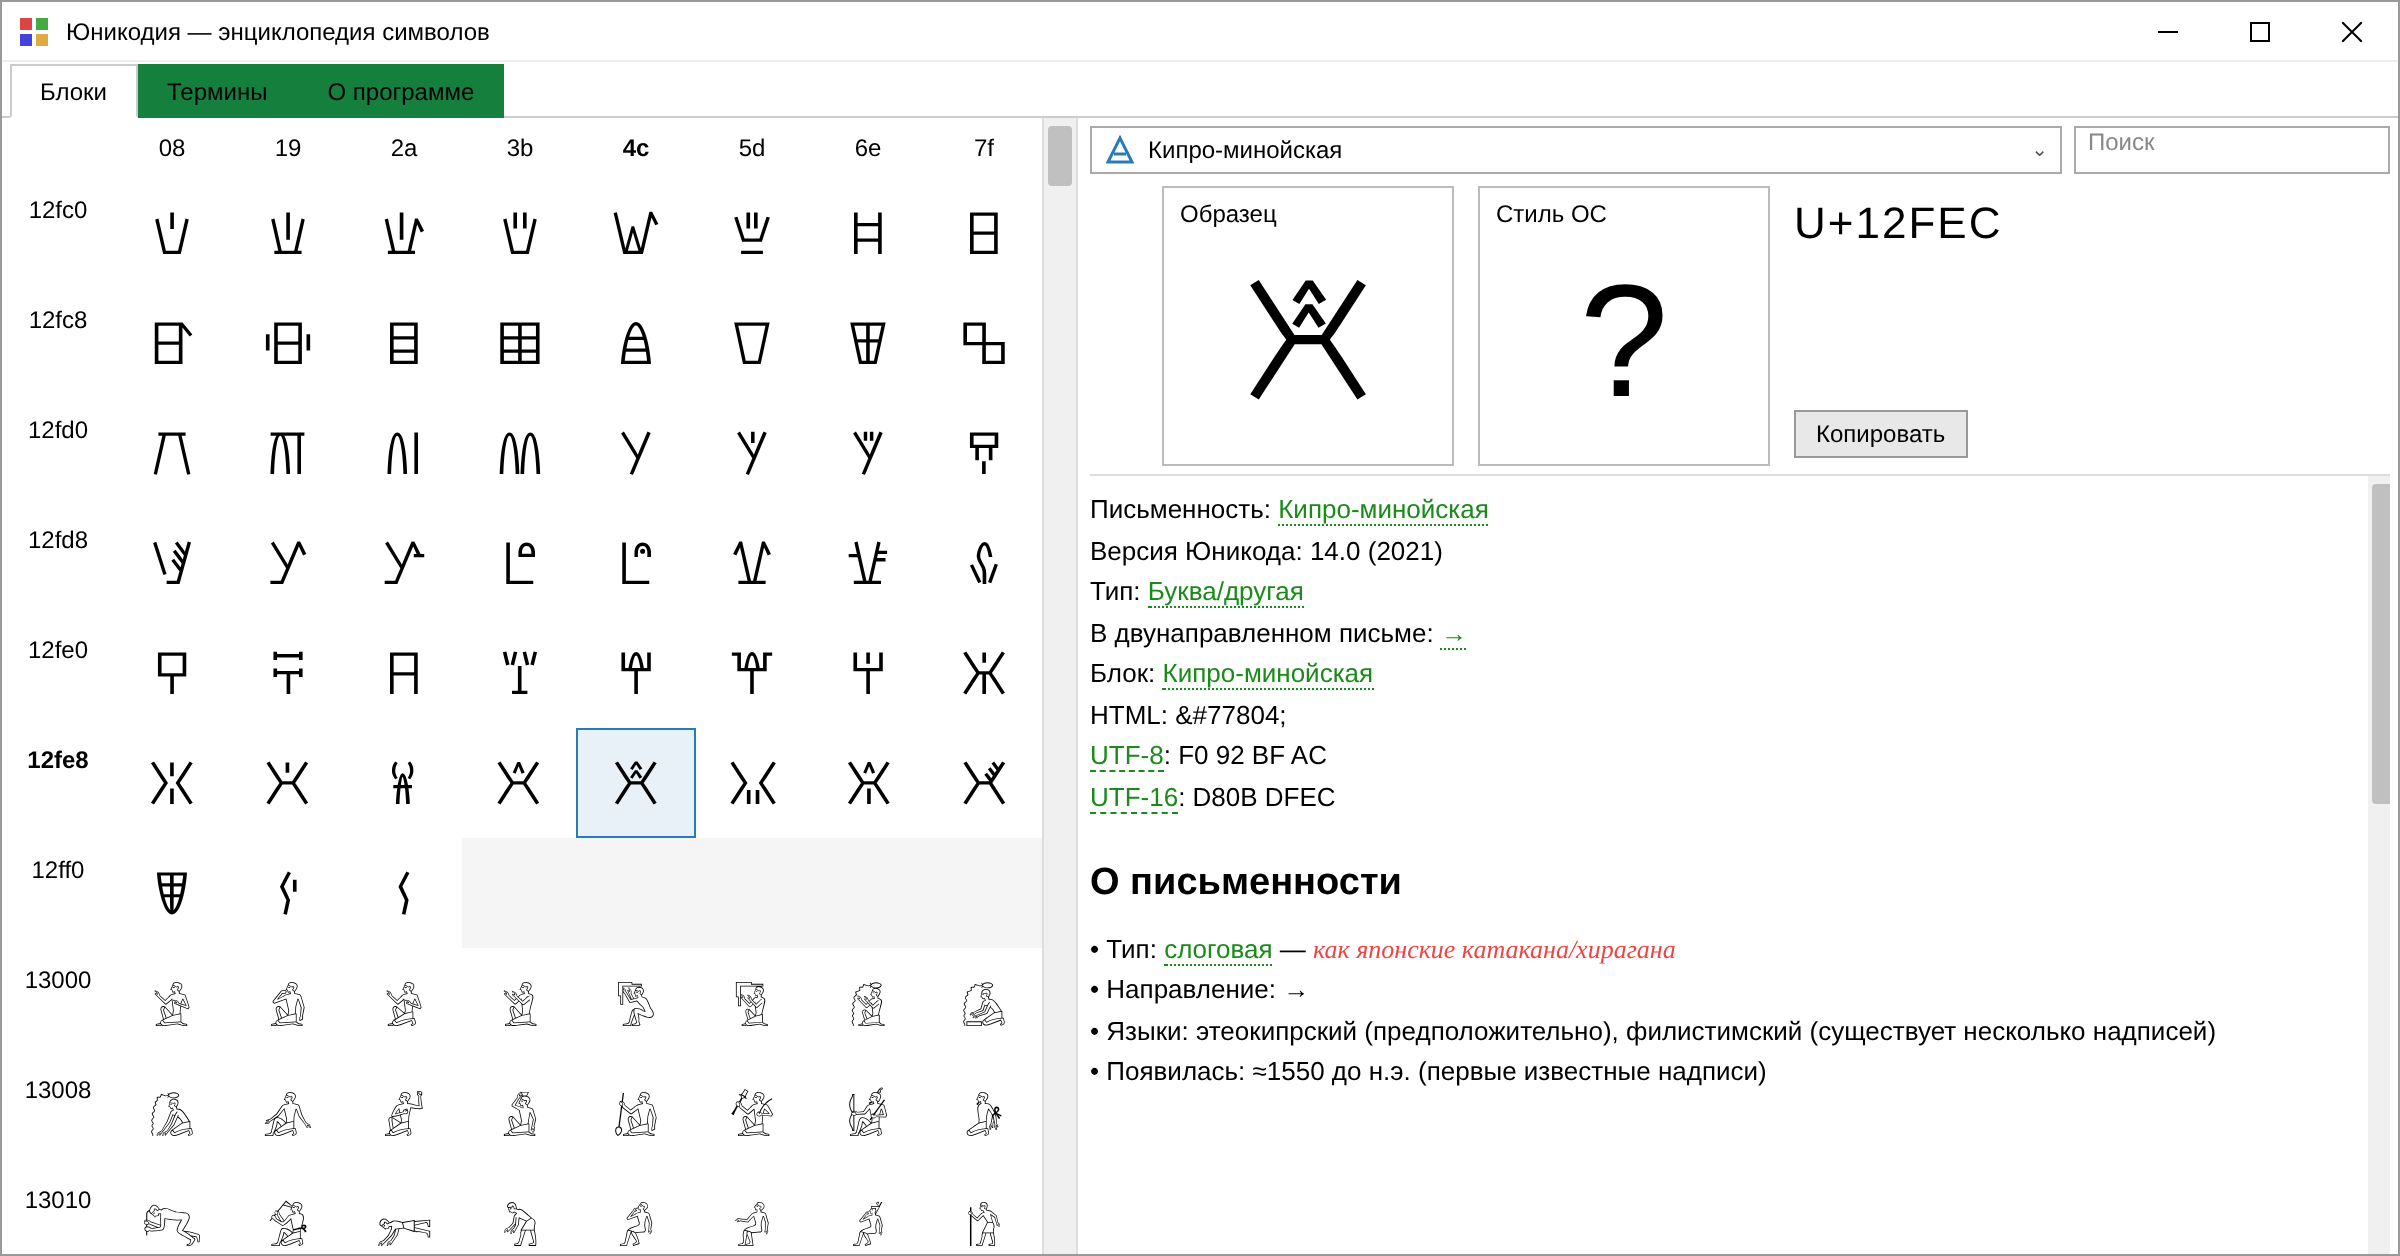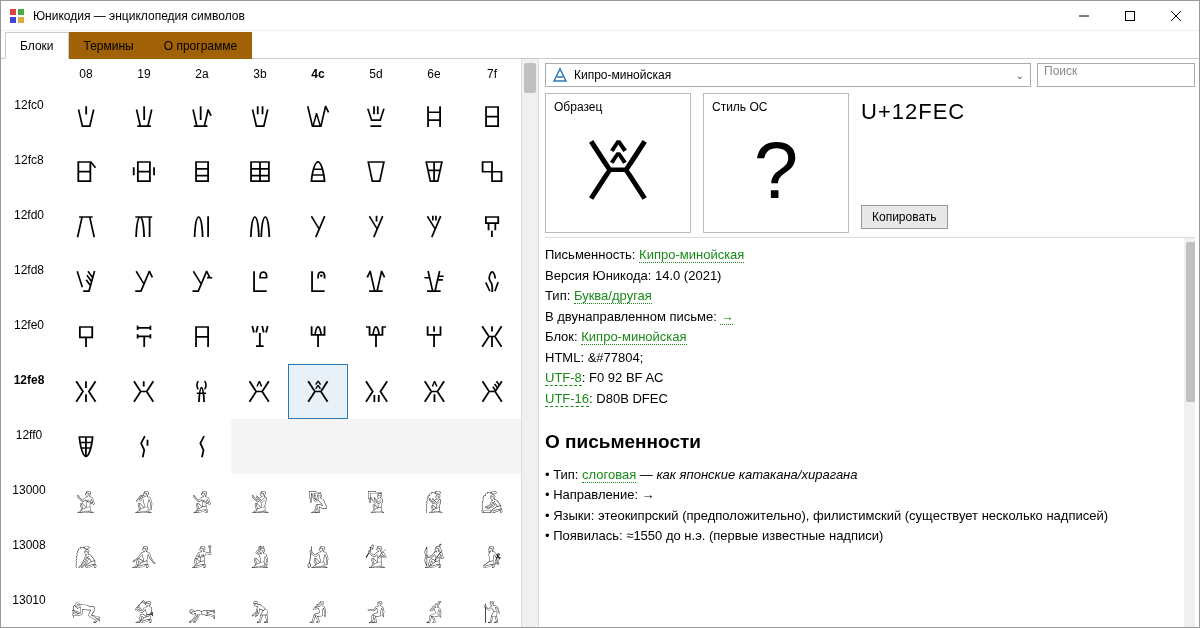--- a/index.html
+++ b/index.html
@@ -5,21 +5,21 @@
 * { box-sizing: border-box; margin: 0; padding: 0; }
 body { font-family: "Segoe UI", Tahoma, sans-serif; font-size: 13px; background: #fff; color: #000; overflow: hidden; }
 .window { width: 1200px; height: 628px; border: 1px solid #999; display: flex; flex-direction: column; }
 .titlebar { height: 30px; display: flex; align-items: center; padding: 0 0 0 8px; background: #fff; border-bottom: 1px solid #eee; }
 .titlebar .icon { width: 16px; height: 16px; margin-right: 8px; }
 .titlebar .title { flex: 1; font-size: 12px; }
 .winbtns { display: flex; height: 100%; }
 .winbtn { width: 46px; display: flex; align-items: center; justify-content: center; font-size: 14px; }
 .winbtn svg { width: 10px; height: 10px; }
 .tabs { display: flex; height: 28px; border-bottom: 1px solid #ccc; padding-left: 4px; gap: 0; }
-.tab { padding: 6px 14px 4px; font-size: 12px; border: 1px solid transparent; border-bottom: none; position: relative; top: 1px; background: #a16207; cursor: default; }
+.tab { padding: 6px 14px 4px; font-size: 12px; border: 1px solid transparent; border-bottom: none; position: relative; top: 1px; background: #15803d; cursor: default; }
 .tab.active { background: #fff; border-color: #ccc; border-bottom: 1px solid #fff; }
 .content { flex: 1; display: flex; overflow: hidden; }
 .left { width: 538px; display: flex; overflow: hidden; border-right: 1px solid #ddd; }
 .rowlabels { width: 56px; display: flex; flex-direction: column; font-size: 12px; }
 .rowlabels .hdr { height: 30px; }
 .rowlabel { height: 55px; display: flex; align-items: center; justify-content: center; }
 .rowlabel.bold { font-weight: bold; }
 .grid { flex: 1; display: flex; flex-direction: column; }
 .colhdrs { height: 30px; display: flex; }
 .colhdr { flex: 1; display: flex; align-items: center; justify-content: center; font-size: 12px; }
@@ -30,36 +30,36 @@
 .cell.selected { border: 1px solid #2a7ab8; background: #e8f0f8; }
 .cell.empty { background: #f5f5f5; }
 .scroll-left { width: 17px; background: #f0f0f0; border-left: 1px solid #ddd; position: relative; }
 .scroll-left .thumb { position: absolute; left: 2px; right: 2px; top: 4px; height: 30px; background: #c0c0c0; border-radius: 2px; }
 .right { flex: 1; display: flex; flex-direction: column; padding: 4px 4px 0 6px; overflow: hidden; }
 .toprow { display: flex; gap: 6px; align-items: center; margin-bottom: 6px; }
 .dropdown { flex: 1; height: 24px; border: 1px solid #aaa; display: flex; align-items: center; padding: 0 6px; font-size: 12px; background: #fff; }
 .dropdown .dd-icon { width: 16px; height: 16px; margin-right: 6px; }
 .dropdown .chev { margin-left: auto; font-size: 10px; color: #555; }
 .search { width: 158px; height: 24px; border: 1px solid #aaa; padding: 0 6px; font-size: 12px; color: #888; display: flex; }
-.previewrow { display: flex; gap: 12px; margin-bottom: 4px; }
+.previewrow { display: flex; gap: 12px; margin-bottom: 4px; margin-left: 36px; }
 .previewbox { border: 1px solid #bbb; padding: 6px 8px 10px; }
 .previewbox .lbl { font-size: 12px; margin-bottom: 6px; }
 .previewbox .glyph { width: 128px; height: 102px; display: flex; align-items: center; justify-content: center; font-size: 72px; font-family: serif; }
 .previewbox .glyph.q { font-family: "Segoe UI", sans-serif; font-size: 80px; }
 .codecol { display: flex; flex-direction: column; justify-content: space-between; padding-top: 6px; }
 .codepoint { font-size: 22px; font-weight: 400; letter-spacing: 1px; }
 .copybtn { padding: 4px 10px; border: 1px solid #999; background: #e8e8e8; font-size: 12px; align-self: flex-start; margin-bottom: 4px; }
 .detail { flex: 1; overflow: hidden; padding-right: 8px; font-size: 13px; line-height: 1.5; position: relative; border-top: 1px solid #ddd; padding-top: 6px; }
 .detail h1 { font-size: 24px; font-weight: bold; margin: 4px 0 10px; }
 .detail h2 { font-size: 19px; font-weight: bold; margin: 20px 0 8px; }
 .detail .row { margin: 1px 0; }
 .detail a { color: #1a8a1a; text-decoration: none; border-bottom: 1px dotted #1a8a1a; }
 .detail a.dash { border-bottom-style: dashed; }
 .detail .arrow { color: #1a8a1a; }
-.detail .em { font-style: italic; color: #000000; }
+.detail .em { font-style: italic; color: #ef4444; font-family: Liberation Serif, serif; }
 .scroll-right { position: absolute; right: -6px; top: 0; bottom: 0; width: 17px; background: #f0f0f0; }
 .scroll-right .thumb { position: absolute; left: 2px; right: 2px; top: 4px; height: 160px; background: #c0c0c0; border-radius: 2px; }
 .hiero { font-size: 22px; }
 </style>
 </head>
 <body>
 
 <div class="window">
   <div class="titlebar">
     <span class="icon">

